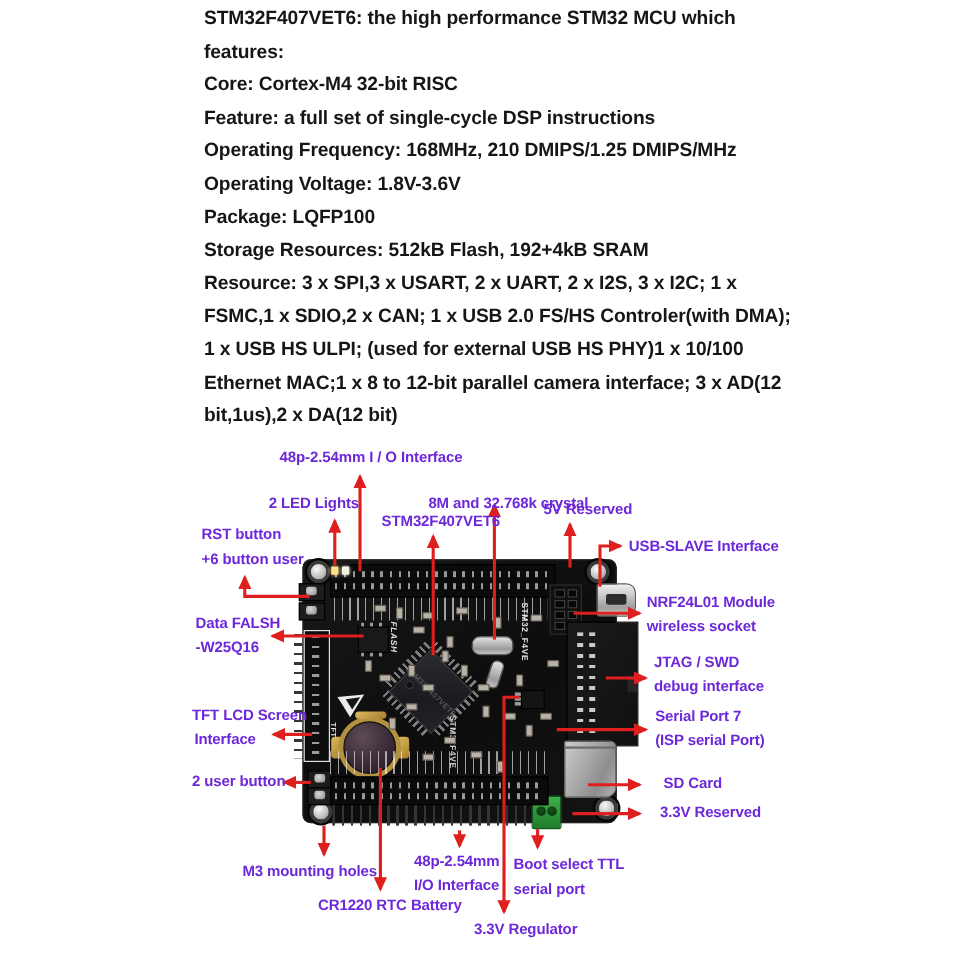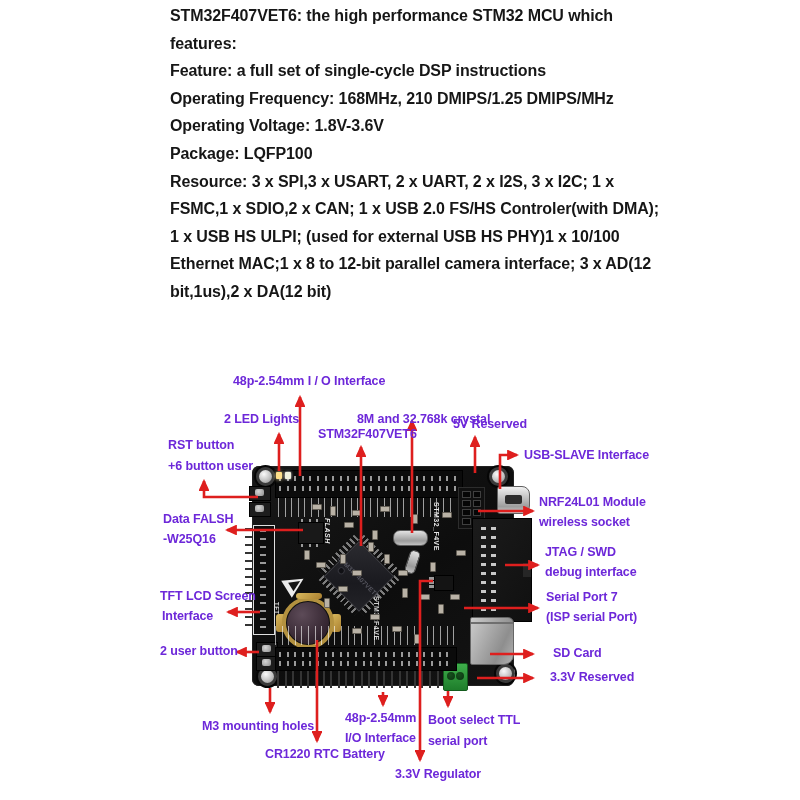--- a/index.html
+++ b/index.html
@@ -63,24 +63,26 @@
   .overlay{position:absolute;left:0;top:0;pointer-events:none;}
 </style>
 </head>
 <body>
 
 <div id="stage">
 
   <div class="specs">
     <div class="spec-line">STM32F407VET6: the high performance STM32 MCU which</div>
     <div class="spec-line">features:</div>
+    <div class="spec-line">Core: Cortex-M4 32-bit RISC</div>
     <div class="spec-line">Feature: a full set of single-cycle DSP instructions</div>
     <div class="spec-line">Operating Frequency: 168MHz, 210 DMIPS/1.25 DMIPS/MHz</div>
     <div class="spec-line">Operating Voltage: 1.8V-3.6V</div>
     <div class="spec-line">Package: LQFP100</div>
+    <div class="spec-line">Storage Resources: 512kB Flash, 192+4kB SRAM</div>
     <div class="spec-line">Resource: 3 x SPI,3 x USART, 2 x UART, 2 x I2S, 3 x I2C; 1 x</div>
     <div class="spec-line">FSMC,1 x SDIO,2 x CAN; 1 x USB 2.0 FS/HS Controler(with DMA);</div>
     <div class="spec-line">1 x USB HS ULPI; (used for external USB HS PHY)1 x 10/100</div>
     <div class="spec-line">Ethernet MAC;1 x 8 to 12-bit parallel camera interface; 3 x AD(12</div>
     <div class="spec-line">bit,1us),2 x DA(12 bit)</div>
   </div>
 
   <div class="board">
 
     <div class="hole" style="left:4px;top:1px;"></div>

